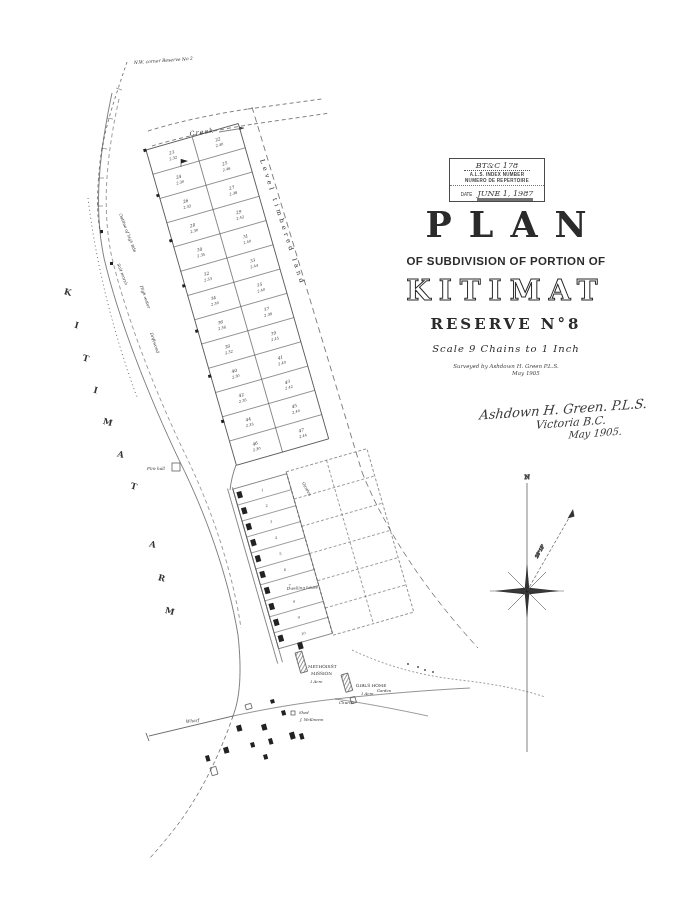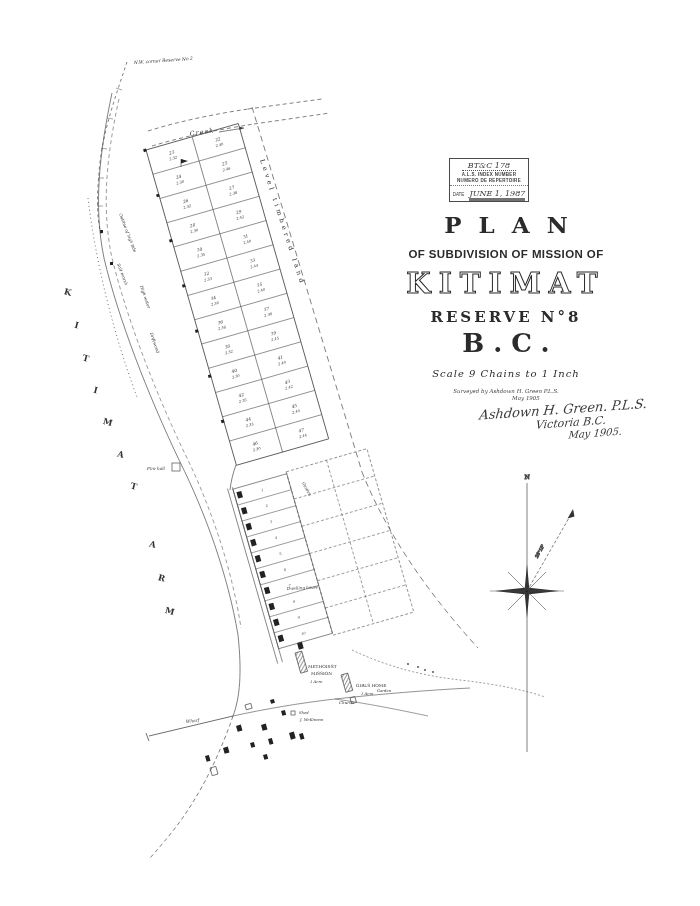--- a/index.html
+++ b/index.html
@@ -2,34 +2,34 @@
 <html><head>
 <meta charset="utf-8">
 <style>
   html,body{margin:0;padding:0;background:#e8e8e8;}
   *{box-sizing:border-box;}
   .page{position:relative;width:700px;height:906px;background:#ffffff;overflow:hidden;
         font-family:"DejaVu Serif",serif;color:#2b2b2b;margin:0 auto;}
   svg.mapsvg{position:absolute;left:0;top:0;}
 
   
-  .stamp{position:absolute;left:449px;top:158px;width:80px;height:44px;
+  .stamp{position:absolute;left:449px;top:158px;width:96px;height:44px;
          border:1px solid #4a4a4a;text-align:center;padding-top:2px;color:#3a3a3a;}
   .stamp-no{font-size:8px;font-style:italic;border-bottom:1px dotted #555;width:70%;
             margin:0 auto 1px auto;line-height:9px;}
   .stamp-l2{font-size:4.5px;font-weight:bold;font-family:"Liberation Sans",sans-serif;line-height:6px;letter-spacing:.3px;}
   .stamp-l3{font-size:4.5px;font-weight:bold;font-family:"Liberation Sans",sans-serif;line-height:6px;letter-spacing:.3px;}
   .stamp-date{margin-top:1px;line-height:10px;border-top:1px dotted #777;}
   .stamp-date .d-label{font-size:4.5px;font-family:"Liberation Sans",sans-serif;}
   .stamp-date .d-val{font-size:8px;font-style:italic;border-bottom:3px solid #737373;}
 
   
   .title-block{position:absolute;left:370px;top:204px;width:272px;text-align:center;}
-  .t-plan{font-size:23px;font-weight:bold;letter-spacing:17px;padding-left:17px;
-          font-family:"DejaVu Serif",serif;margin-top:7px;}
+  .t-plan{font-size:35px;font-weight:bold;letter-spacing:17px;padding-left:17px;
+          font-family:"DejaVu Serif",serif;}
   .t-sub{margin-top:10px;font-size:11.5px;font-weight:bold;letter-spacing:.4px;
          font-family:"Liberation Sans",sans-serif;}
   .t-kitimat-svg{margin-top:6px;}
   .t-reserve{font-size:15px;font-weight:bold;letter-spacing:3px;margin-top:2px;}
   .t-bc{font-size:26px;font-weight:bold;letter-spacing:9px;padding-left:9px;margin-top:2px;}
   .t-scale{font-size:10px;font-style:italic;margin-top:10px;letter-spacing:1px;}
   .t-surv{margin-top:9px;font-size:5.5px;font-style:italic;color:#444;line-height:7px;}
   .t-surv-date{display:inline-block;padding-left:40px;}
 
   
@@ -290,26 +290,25 @@
     <div class="stamp-l2">A.L.S. INDEX NUMBER</div>
     <div class="stamp-l3">NUMERO DE REPERTOIRE</div>
     <div class="stamp-date">
       <span class="d-label">DATE</span>
       <span class="d-val">JUNE 1, 1987</span>
     </div>
   </div>
 
   <div class="title-block">
     <div class="t-plan">PLAN</div>
-    <div class="t-sub">OF SUBDIVISION OF MISSION OF</div>
+    <div class="t-sub">OF SUBDIVISION OF PORTION OF</div>
     <svg class="t-kitimat-svg" width="260" height="36">
       <text x="130" y="27" text-anchor="middle" font-family="DejaVu Serif, serif" font-size="28" font-weight="bold" letter-spacing="8" fill="#ffffff" stroke="#2b2b2b" stroke-width="1">KITIMAT</text>
     </svg>
     <div class="t-reserve">RESERVE N°8</div>
-    <div class="t-bc">B.C.</div>
     <div class="t-scale">Scale 9 Chains to 1 Inch</div>
     <div class="t-surv">
       <span>Surveyed by Ashdown H. Green P.L.S.</span><br>
       <span class="t-surv-date">May 1905</span>
     </div>
   </div>
 
   <div class="sig">
     <div class="sig1">Ashdown H. Green. P.L.S.</div>
     <div class="sig2">Victoria B.C.</div>

